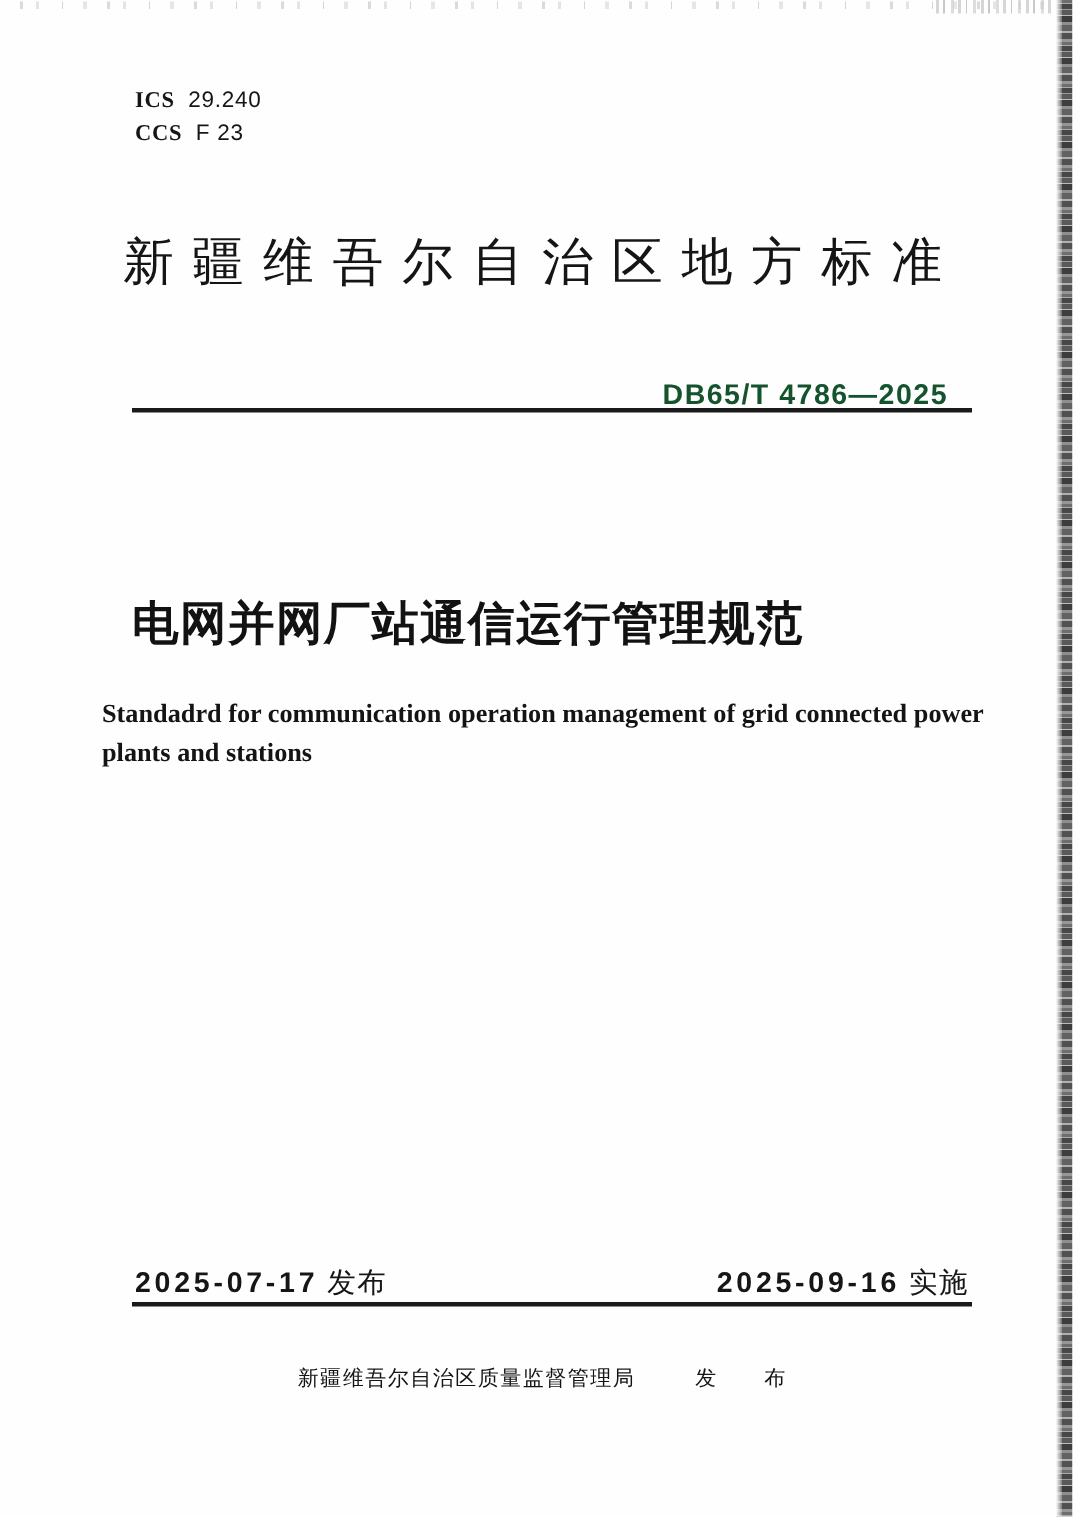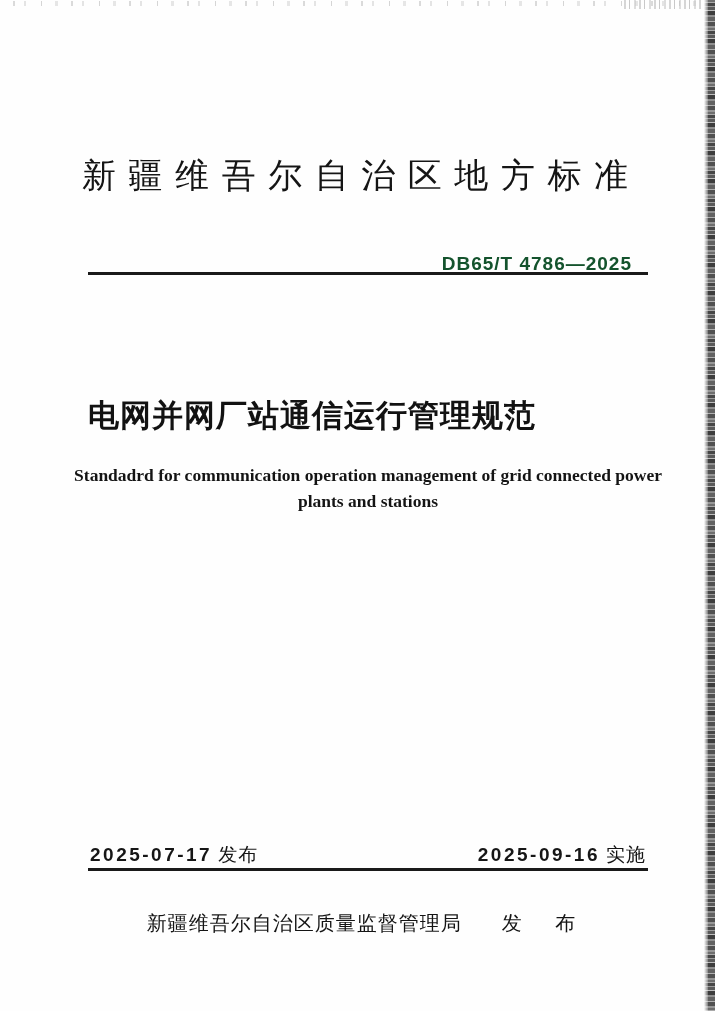--- a/index.html
+++ b/index.html
@@ -127,21 +127,21 @@
     font-size: 31px;
     font-weight: bold;
     letter-spacing: 1px;
     color: #121212;
   }
 
   .doc-title-en {
     position: absolute;
     left: 68px; top: 462px;
     width: 600px;
-    text-align: center;
+    text-align: left;
     font-family: "Liberation Serif", serif;
     font-weight: bold;
     font-size: 17.5px;
     line-height: 26px;
     color: #141414;
   }
 
   .dates-row {
     position: absolute;
     left: 90px; top: 842px;
@@ -155,35 +155,43 @@
   .date-label { margin-left: 6px; letter-spacing: 1px; font-family: Liberation Serif, serif; }
 
   .publisher-row {
     position: absolute;
     left: 88px; top: 910px;
     width: 560px;
     display: flex;
     justify-content: center;
     align-items: baseline;
     gap: 40px;
-    font-size: 20px;
+    font-size: 14px;
     color: #141414;
     letter-spacing: 1px;
   }
   .publisher-action { letter-spacing: 14px; }
 </style>
 </head>
 <body>
 
 <div class="page">
 
   <div class="edge-noise-top"></div>
   <div class="edge-noise-top-right"></div>
   <div class="edge-noise-right"></div>
 
+  <div class="ics-block">
+    <div class="ics-row">
+      <span class="code-label">ICS</span><span class="code-value">29.240</span>
+    </div>
+    <div class="ics-row">
+      <span class="code-label">CCS</span><span class="code-value">F 23</span>
+    </div>
+  </div>
 
 
   <div class="standard-type">新疆维吾尔自治区地方标准</div>
 
   <div class="standard-number">DB65/T 4786—2025</div>
 
   <div class="rule rule-header"></div>
 
   <div class="doc-title-zh">电网并网厂站通信运行管理规范</div>
 

